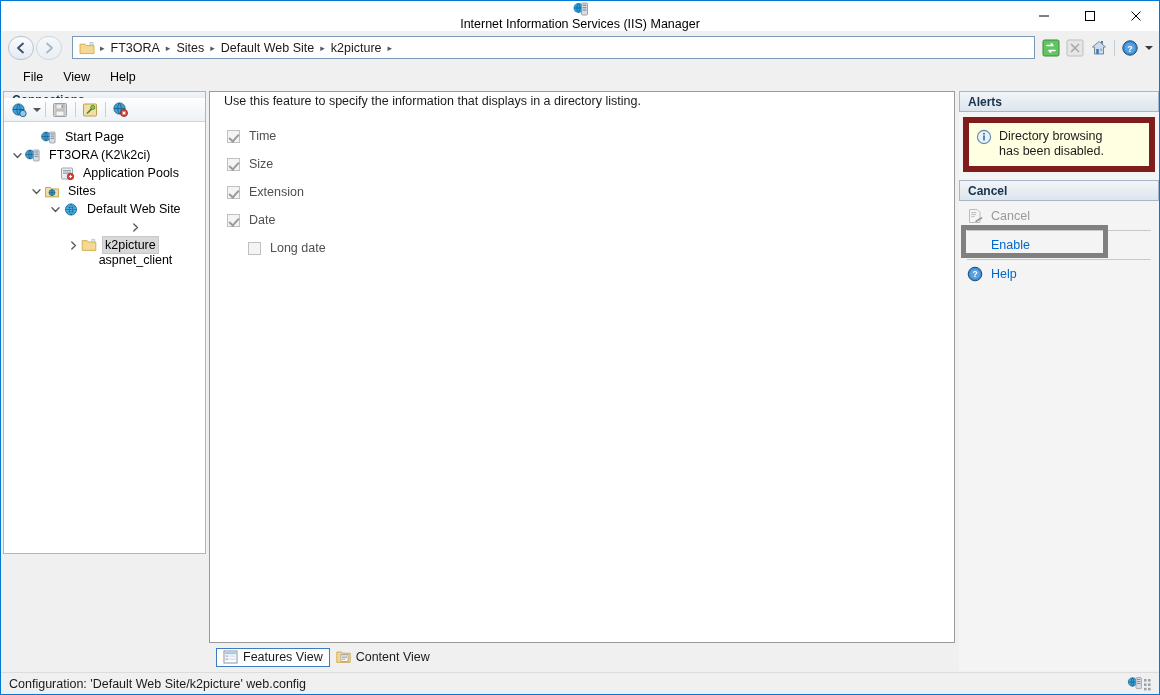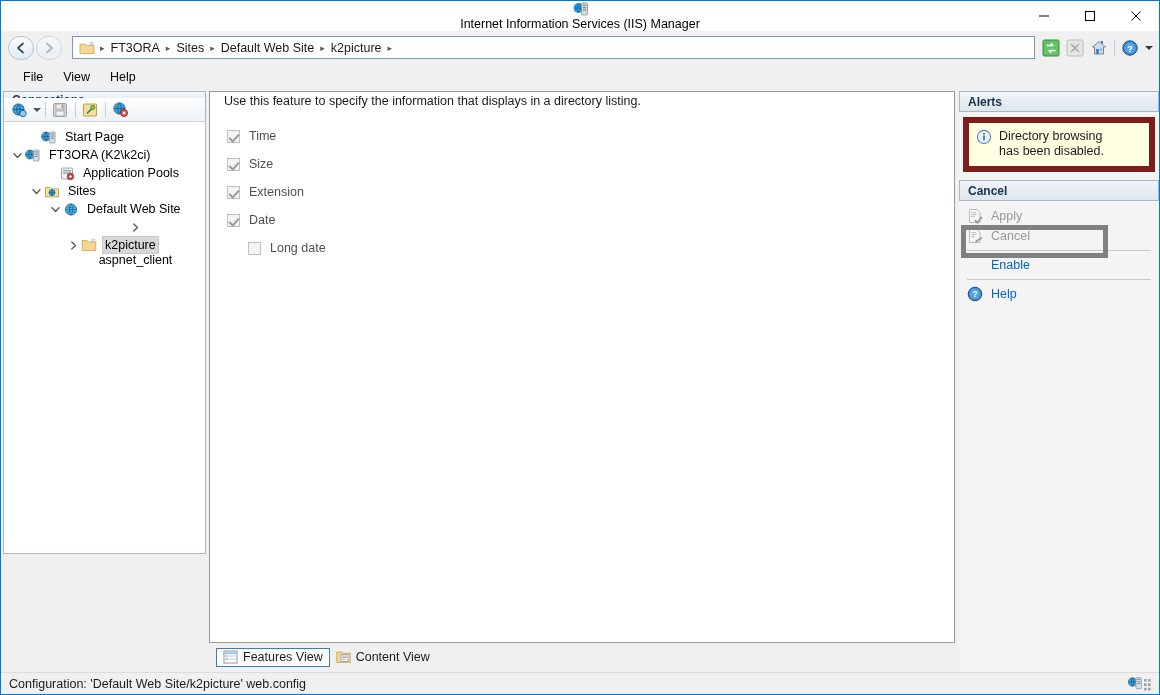--- a/index.html
+++ b/index.html
@@ -640,30 +640,20 @@
         </svg>
       </span>
       <span class="alert-text">Directory browsing has been disabled.</span>
     </div>
 
     <div class="act-header act-header2">
       <span>Cancel</span>
     </div>
 
     <div class="act-body">
-      <div class="act-row disabled">
-        <span class="ic">
-          <svg width="16" height="16" viewBox="0 0 16 16">
-            <path d="M2.5 1.5h7.5l3 3v10h-10.5z" fill="#f6f6f6" stroke="#b5b5b5" stroke-width="0.9"></path>
-            <path d="M4.3 4.6h5M4.3 6.6h5M4.3 8.6h3.4" stroke="#b5b5b5" stroke-width="0.9"></path>
-            <path d="M8.4 12.6l2 2.2 4-5.4" fill="none" stroke="#9a9a9a" stroke-width="1.8" stroke-linecap="round" stroke-linejoin="round"></path>
-          </svg>
-        </span>
-        <span>Apply</span>
-      </div>
 
       <div class="act-row disabled">
         <span class="ic">
           <svg width="16" height="16" viewBox="0 0 16 16">
             <path d="M2.5 1.5h7.5l3 3v10h-10.5z" fill="#f6f6f6" stroke="#b5b5b5" stroke-width="0.9"></path>
             <path d="M4.3 4.6h5M4.3 6.6h5M4.3 8.6h3.4" stroke="#b5b5b5" stroke-width="0.9"></path>
             <path d="M9.2 13.2l5.2-3.2" fill="none" stroke="#9a9a9a" stroke-width="1.8" stroke-linecap="round"></path>
           </svg>
         </span>
         <span>Cancel</span>

